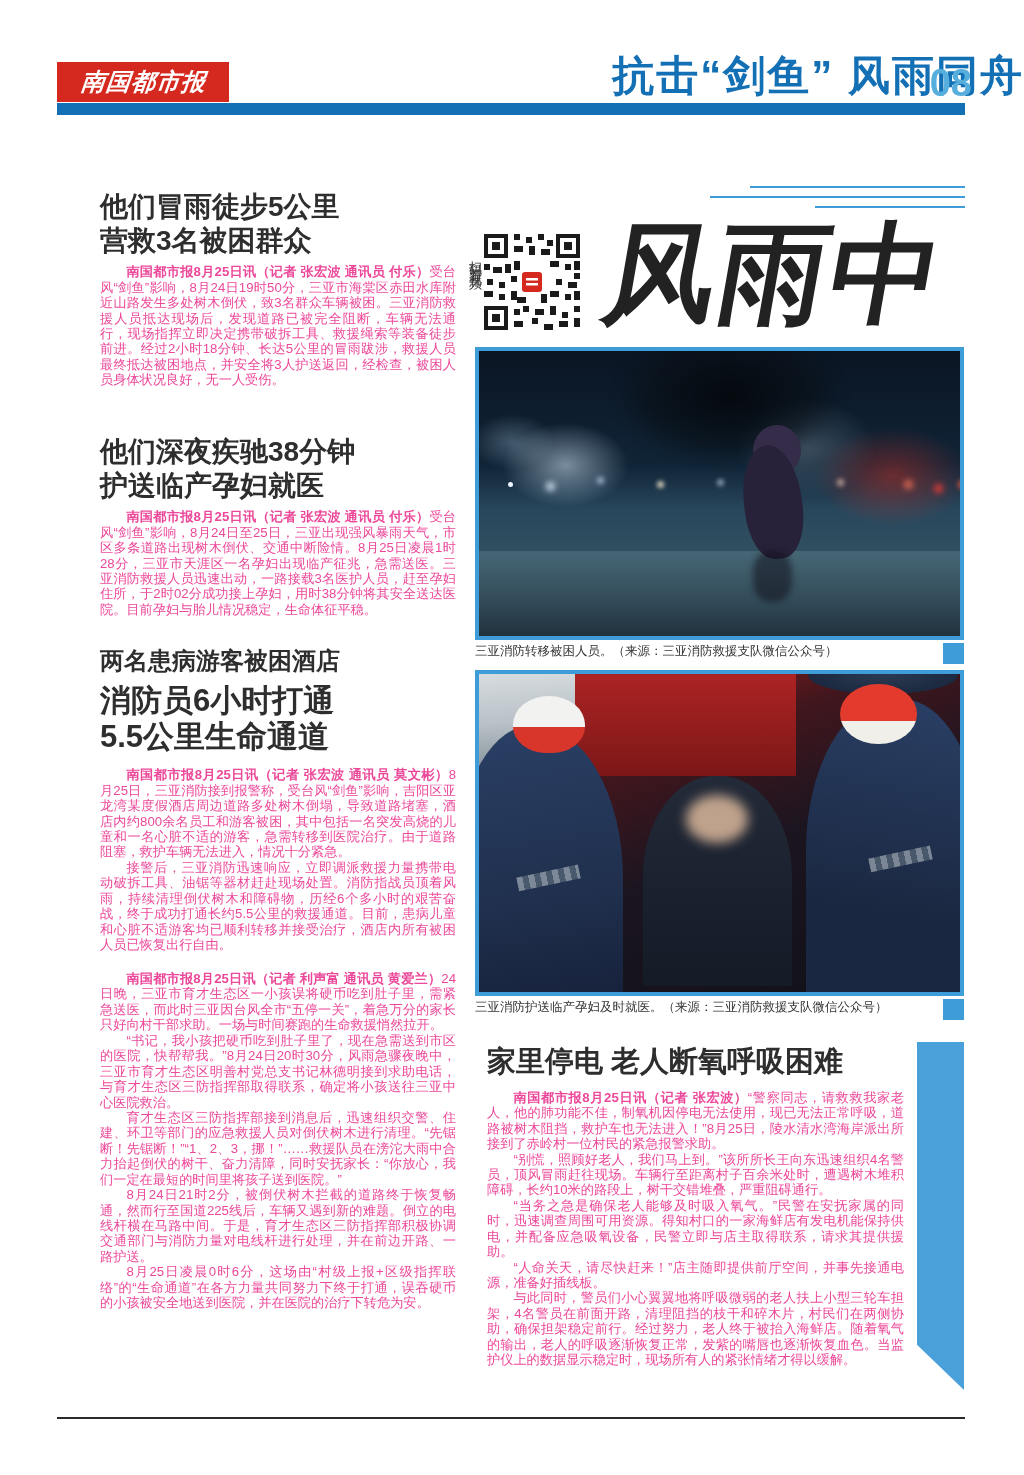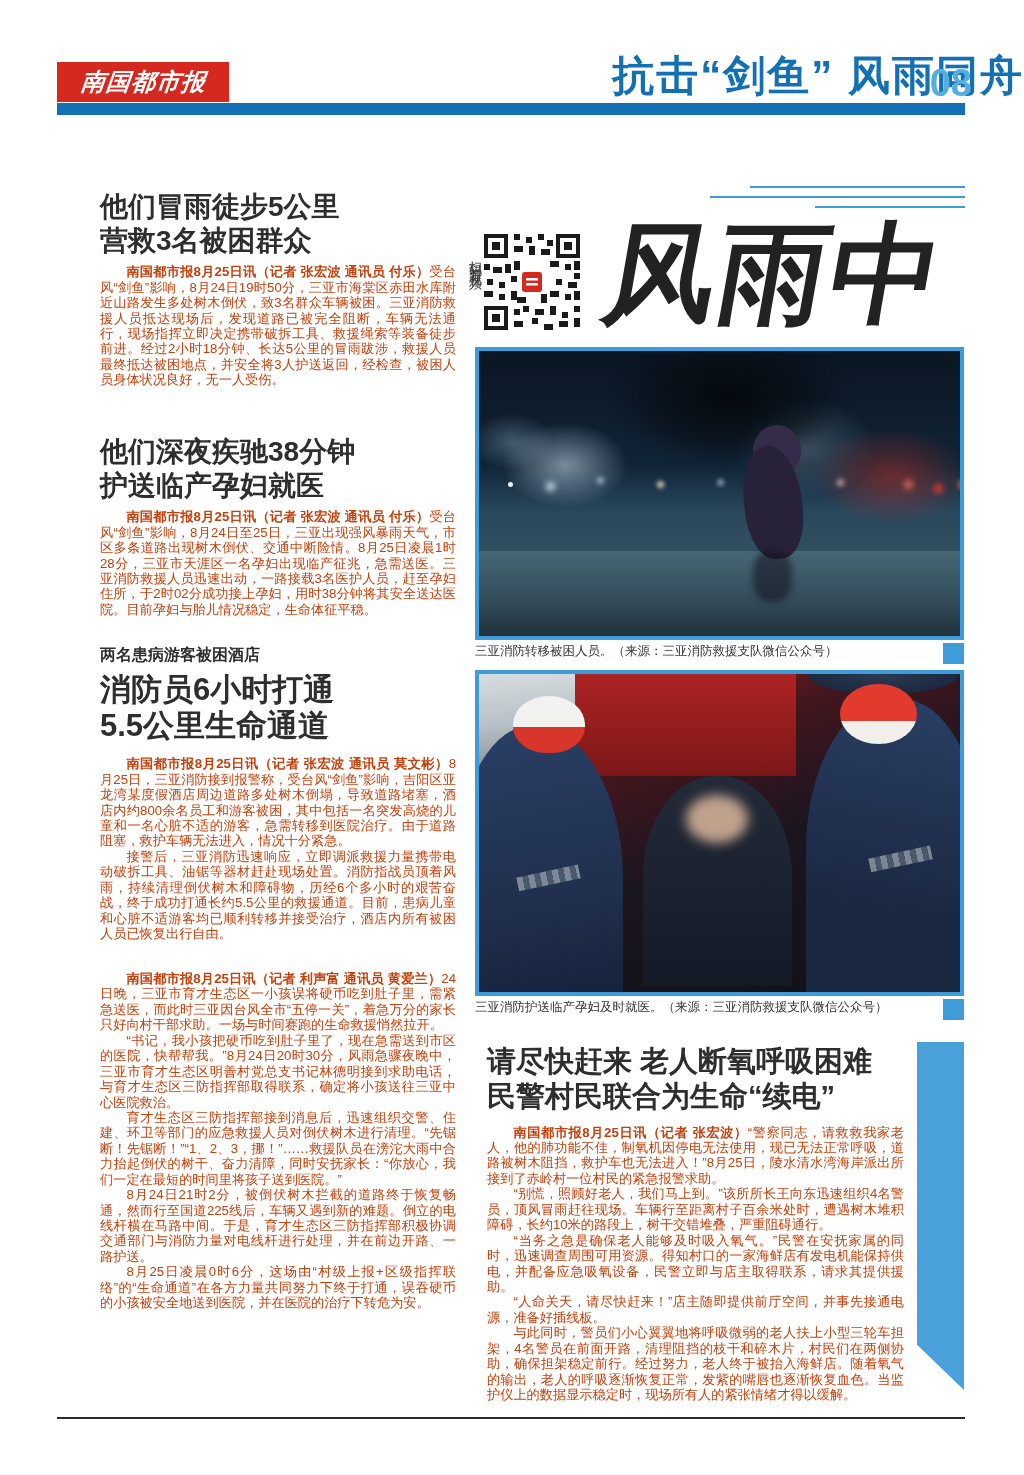--- a/index.html
+++ b/index.html
@@ -17,24 +17,24 @@
   .page-num{right:52px;top:62px;font-size:38px;font-weight:bold;color:#56aedc;}
   .blue-bar{left:57px;top:103px;width:908px;height:12px;background:#1470b5;}
   .dateline{left:57px;top:116px;width:931px;display:flex;align-items:center;font-size:11px;color:#222;}
   .dateline .rule{flex:1;border-top:1px solid #9a9a9a;margin-right:12px;margin-top:2px;}
   .dateline .ed{margin-left:16px;}
 
   
   .art{width:356px;left:100px;}
   .hl{margin:0;font-weight:bold;color:#2e2e2e;font-size:28px;line-height:1.2;}
   .hl .line{display:block;}
-  .kicker{font-size:16px;font-weight:bold;color:#2e2e2e;margin:0 0 6px 0;}
+  .kicker{font-size:24px;font-weight:bold;color:#2e2e2e;margin:0 0 6px 0;}
   .hl-big{font-size:31px;line-height:1.15;}
   .body-text{margin-top:7px;}
-  .body-text p{margin:0;text-indent:2em;text-align:justify;font-size:13.2px;line-height:1.17;color:#c2410c;}
+  .body-text p{margin:0;text-indent:2em;text-align:justify;font-size:13.2px;line-height:1.17;color:#ec4899;}
   .lead{font-weight:bold;}
 
   
   .deco-lines{right:59px;top:186px;display:flex;flex-direction:column;align-items:flex-end;gap:8px;}
   .deco-lines div{height:2px;background:#3e9cd8;}
   .scan-label{left:466px;top:250px;writing-mode:vertical-rl;font-size:13px;color:#333;letter-spacing:4px;}
   .qr{left:484px;top:234px;}
   .big-title{left:585px;top:216px;width:380px;font-size:110px;font-weight:900;color:#222;
              line-height:1.05;text-align:center;transform:skewX(-10deg);letter-spacing:2px;}
   .photo{border:4px solid #3e9cd8;overflow:hidden;position:absolute;}
@@ -203,22 +203,21 @@
     <div class="p2-stripe" style="right:6%;top:56%"></div>
     <div class="p2-stripe" style="left:8%;top:62%"></div>
   </div>
   <div class="abs caption" style="left:475px;top:999px">
     <span>三亚消防护送临产孕妇及时就医。（来源：三亚消防救援支队微信公众号）</span>
     <span class="cap-square"></span>
   </div>
 
   <div class="abs r-art" style="top:1044px">
     <h2 class="hl">
-      <span class="line">请尽快赶来 老人断氧呼吸困难</span>
-      <span class="line">民警村民联合为生命“续电”</span>
+      <span class="line">家里停电 老人断氧呼吸困难</span>
     </h2>
     <div class="body-text" style="margin-top:11px">
       <p><b class="lead">南国都市报8月25日讯（记者 张宏波）</b><span>“警察同志，请救救我家老人，他的肺功能不佳，制氧机因停电无法使用，现已无法正常呼吸，道路被树木阻挡，救护车也无法进入！”8月25日，陵水清水湾海岸派出所接到了赤岭村一位村民的紧急报警求助。</span></p>
       <p>“别慌，照顾好老人，我们马上到。”该所所长王向东迅速组织4名警员，顶风冒雨赶往现场。车辆行至距离村子百余米处时，遭遇树木堆积障碍，长约10米的路段上，树干交错堆叠，严重阻碍通行。</p>
       <p>“当务之急是确保老人能够及时吸入氧气。”民警在安抚家属的同时，迅速调查周围可用资源。得知村口的一家海鲜店有发电机能保持供电，并配备应急吸氧设备，民警立即与店主取得联系，请求其提供援助。</p>
       <p>“人命关天，请尽快赶来！”店主随即提供前厅空间，并事先接通电源，准备好插线板。</p>
       <p>与此同时，警员们小心翼翼地将呼吸微弱的老人扶上小型三轮车担架，4名警员在前面开路，清理阻挡的枝干和碎木片，村民们在两侧协助，确保担架稳定前行。经过努力，老人终于被抬入海鲜店。随着氧气的输出，老人的呼吸逐渐恢复正常，发紫的嘴唇也逐渐恢复血色。当监护仪上的数据显示稳定时，现场所有人的紧张情绪才得以缓解。</p>
     </div>
   </div>
 

